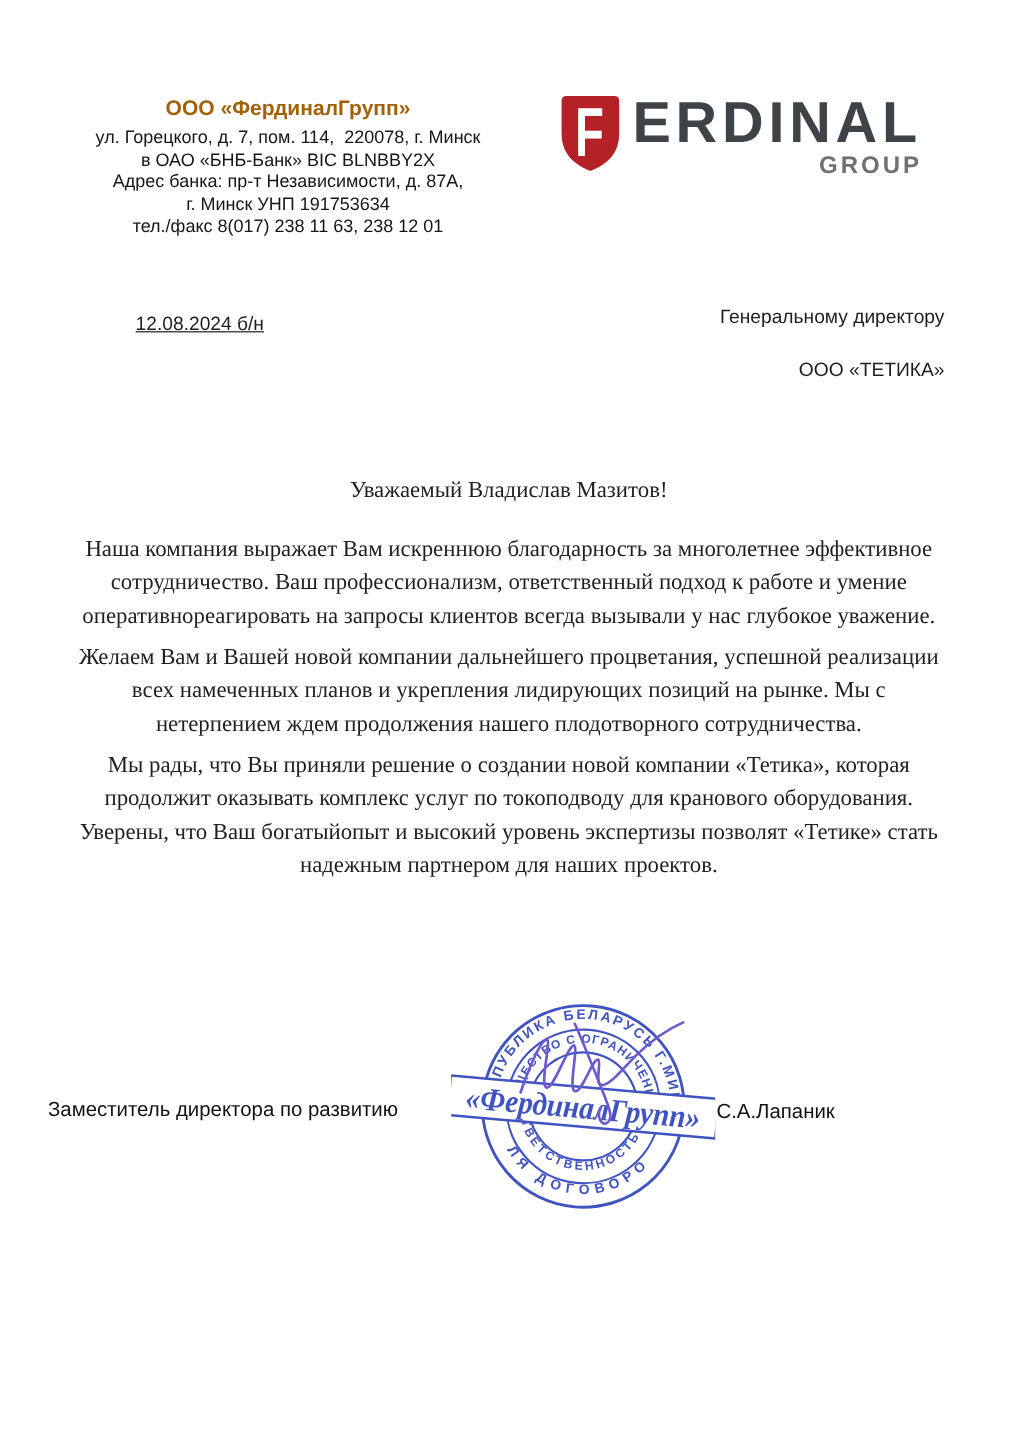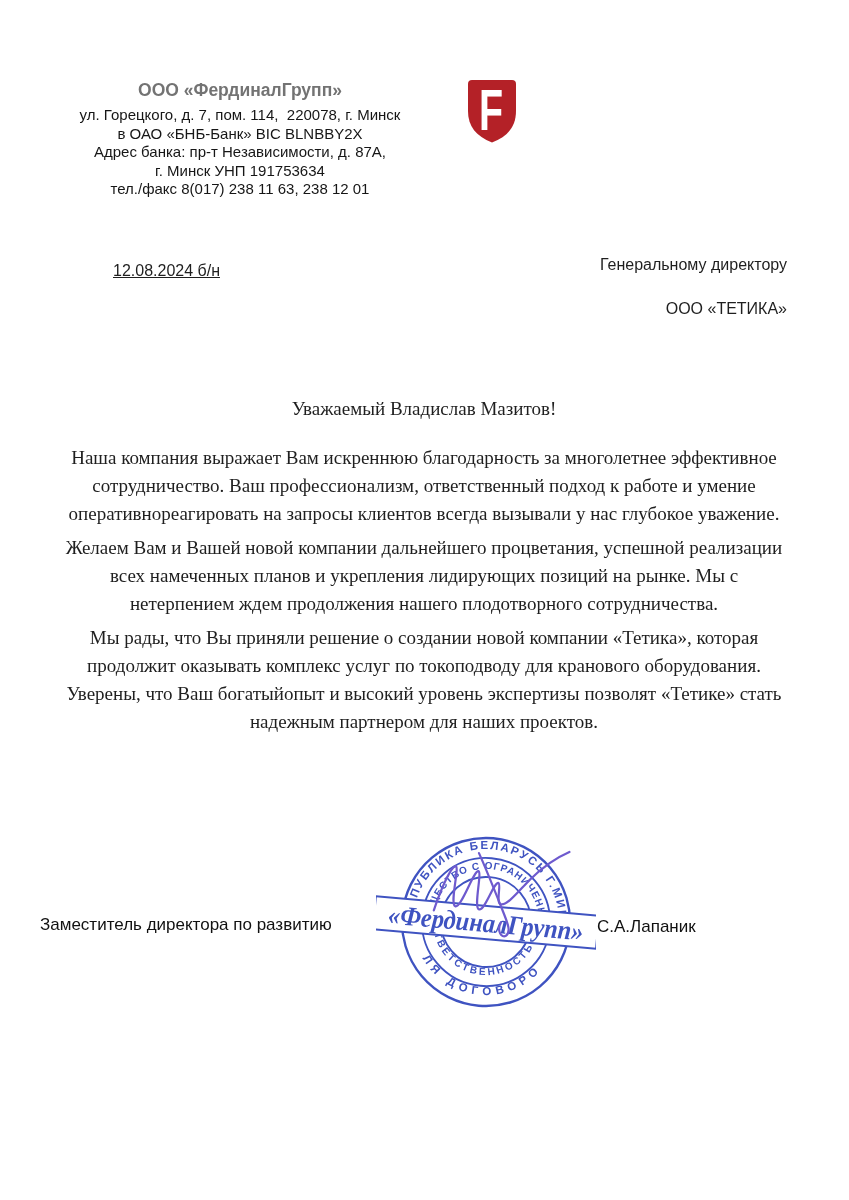--- a/index.html
+++ b/index.html
@@ -1,21 +1,21 @@
 <!DOCTYPE html>
 <html><head>
 <meta charset="utf-8">
 <style>
   html,body{margin:0;padding:0;background:#fff;}
   .page{position:relative;width:849px;height:1200px;background:#ffffff;overflow:hidden;
         font-family:"Liberation Sans",sans-serif;color:#1c1c1e;}
 
   
   .letterhead{position:absolute;left:70px;top:80px;width:340px;text-align:center;}
-  .lh-title{font-size:17.5px;font-weight:bold;color:#737373;margin-bottom:5px;}
+  .lh-title{font-size:17.5px;font-weight:bold;color:#a16207;margin-bottom:5px;}
   .lh-line{font-size:15px;line-height:18.5px;white-space:pre-wrap;color:#161616;}
 
   
   .logo{position:absolute;left:466px;top:78px;display:flex;align-items:flex-start;gap:9px;}
   .logo-text{display:flex;flex-direction:column;align-items:flex-end;}
   .logo-word{font-size:48px;font-weight:bold;letter-spacing:4px;line-height:46px;margin-top:2px;color:#3f4347;}
   .logo-group{font-size:20px;font-weight:bold;letter-spacing:2.5px;color:#6e7073;margin-top:1px;}
 
   
   .date-line{position:absolute;left:113px;top:262px;font-size:16px;color:#1f1f1f;text-decoration:underline;}
@@ -57,20 +57,24 @@
     <div class="lh-line">Адрес банка: пр-т Независимости, д. 87А,</div>
     <div class="lh-line">г. Минск УНП 191753634</div>
     <div class="lh-line">тел./факс 8(017) 238 11 63, 238 12 01</div>
   </div>
 
   <div class="logo">
     <svg width="52" height="66" viewBox="0 0 52 66">
       <path d="M6,2 L46,2 Q50,2 50,6 L50,33 C50,48.5 42,58 26,64.5 C10,58 2,48.5 2,33 L2,6 Q2,2 6,2 Z" fill="#b42127"></path>
       <text x="37" y="52" transform="scale(0.68,1)" text-anchor="middle" font-family="Liberation Sans, sans-serif" font-weight="bold" font-size="58" fill="#ffffff">F</text>
     </svg>
+    <div class="logo-text">
+      <div class="logo-word">ERDINAL</div>
+      <div class="logo-group">GROUP</div>
+    </div>
   </div>
 
   <div class="date-line">12.08.2024 б/н</div>
 
   <div class="addressee">
     <div>Генеральному директору</div>
     <div class="addr2">ООО «ТЕТИКА»</div>
   </div>
 
   <div class="body-text">

